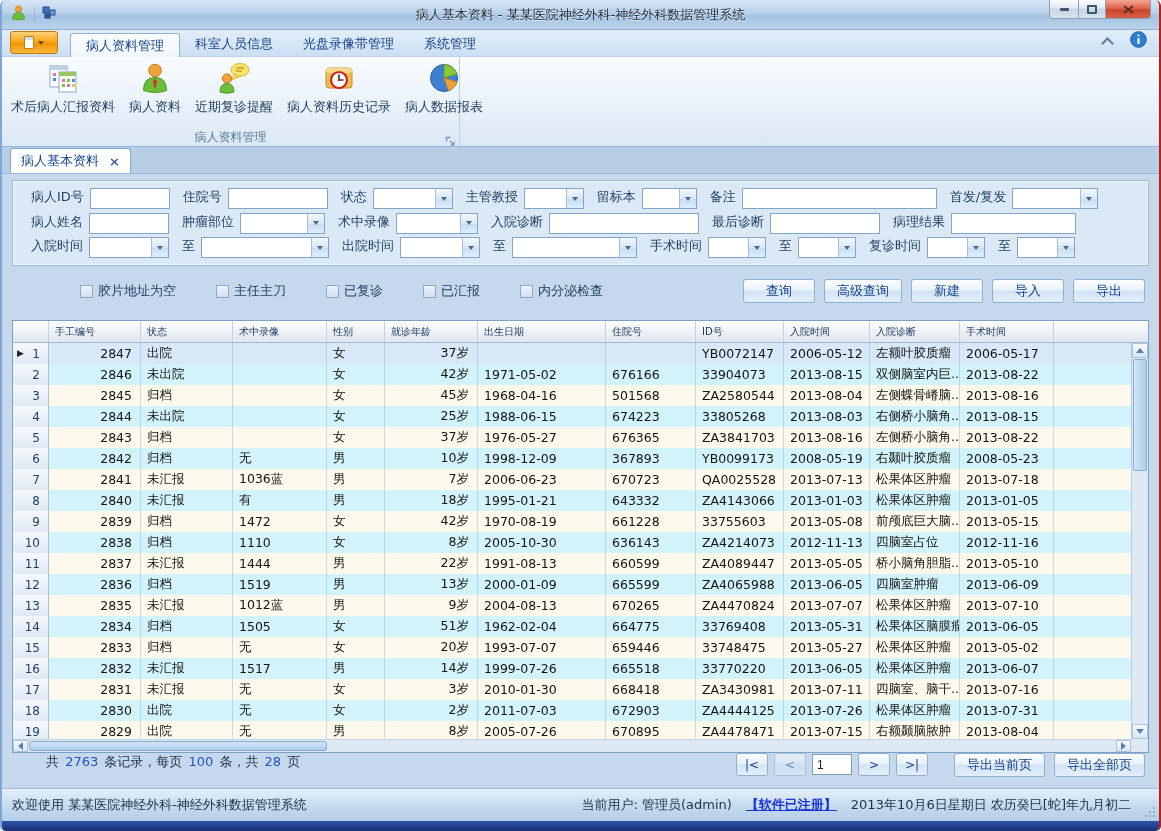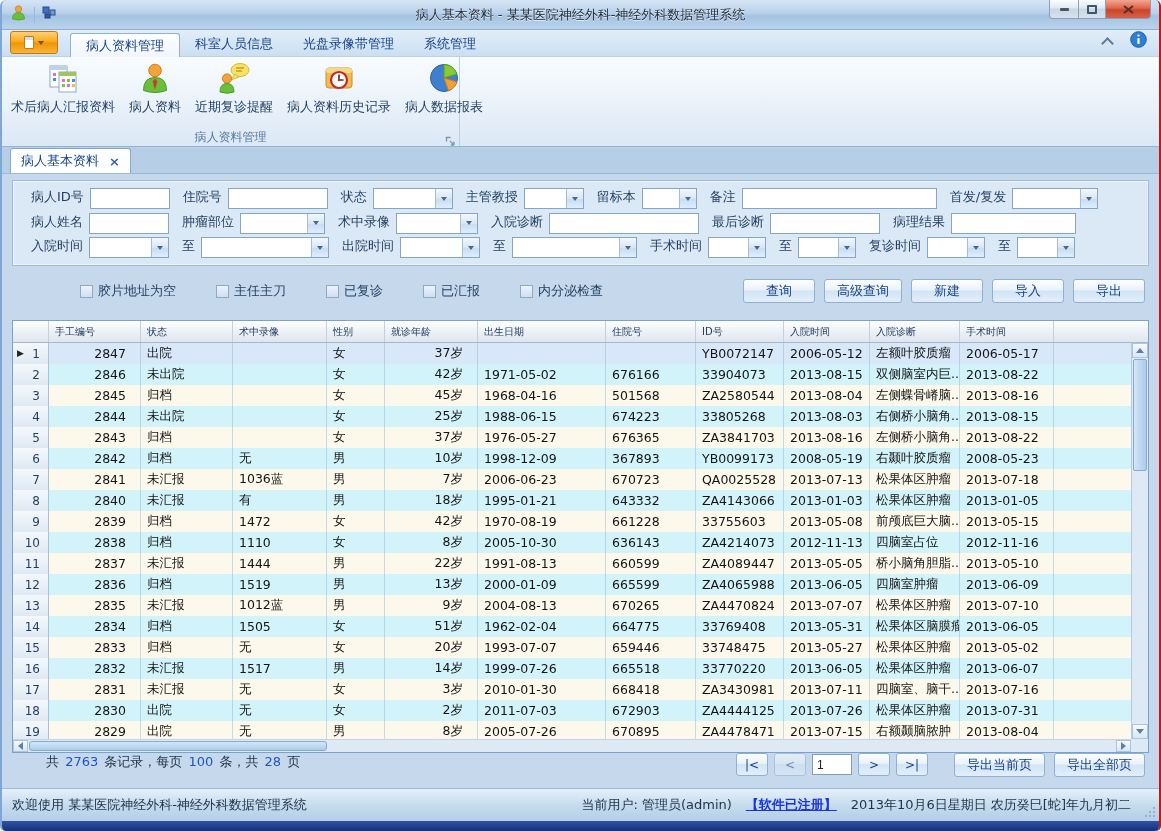--- a/index.html
+++ b/index.html
@@ -76,21 +76,21 @@
   .th{border-right:1px solid #c6d0da;font-size:10px;color:#203a5e;display:flex;align-items:center;padding-left:6px;overflow:hidden;white-space:nowrap;flex-shrink:0}
   .th.fill,.td.fill{flex:1 1 auto;border-right:none}
   .gbody{position:absolute;top:22px;left:0;right:17px;bottom:13px;overflow:hidden}
   .trow{display:flex;height:21px;font-size:12.5px;color:#141414}
   .trow.cyan{background:#d2f3fa}.trow.cream{background:#fdf8ec}.trow.sel{background:#d8e8f8}
   .td{border-right:1px solid rgba(139,180,206,.45);display:flex;align-items:center;padding-left:6px;overflow:hidden;white-space:nowrap;flex-shrink:0}
   .c0{width:36px}.c1{width:92px}.c2{width:92px}.c3{width:94px}.c4{width:58px}.c5{width:93px}.c6{width:128px}
   .c7{width:90px}.c8{width:88px}.c9{width:86px}.c10{width:90px}.c11{width:94px}
   .td.c0{background:linear-gradient(#f4f8fc,#dfe9f3);border-right:1px solid #a9c0d6;color:#1e3c5e;font-size:12px;
          justify-content:flex-end;padding:0 8px 0 0;position:relative}
-  .td.c1,.td.c5{justify-content:flex-end;padding-right:14px;padding-left:0}
+  .td.c1,.td.c5{justify-content:flex-end;padding-right:8px;padding-left:0}
   .rowmark{position:absolute;left:4px;top:5px;font-size:9px;color:#222}
   
   .vscroll{position:absolute;top:22px;right:0;bottom:13px;width:17px;background:#dde9f5;border-left:1px solid #b5cbe0;display:flex;flex-direction:column}
   .sarr{flex:0 0 15px;background:linear-gradient(#f7fafd,#d8e7f5);border:1px solid #abc5de;display:flex;align-items:center;justify-content:center}
   .tri-u{width:0;height:0;border-left:4px solid transparent;border-right:4px solid transparent;border-bottom:5px solid #5b7fa6}
   .tri-d{width:0;height:0;border-left:4px solid transparent;border-right:4px solid transparent;border-top:5px solid #5b7fa6}
   .tri-l{width:0;height:0;border-top:4px solid transparent;border-bottom:4px solid transparent;border-right:5px solid #5b7fa6}
   .tri-r{width:0;height:0;border-top:4px solid transparent;border-bottom:4px solid transparent;border-left:5px solid #5b7fa6}
   .vthumb{flex:0 0 112px;margin:1px;background:linear-gradient(90deg,#d3e6f7,#abcdeb);border:1px solid #86abd0;border-radius:2px}
   .vspace{flex:1}

